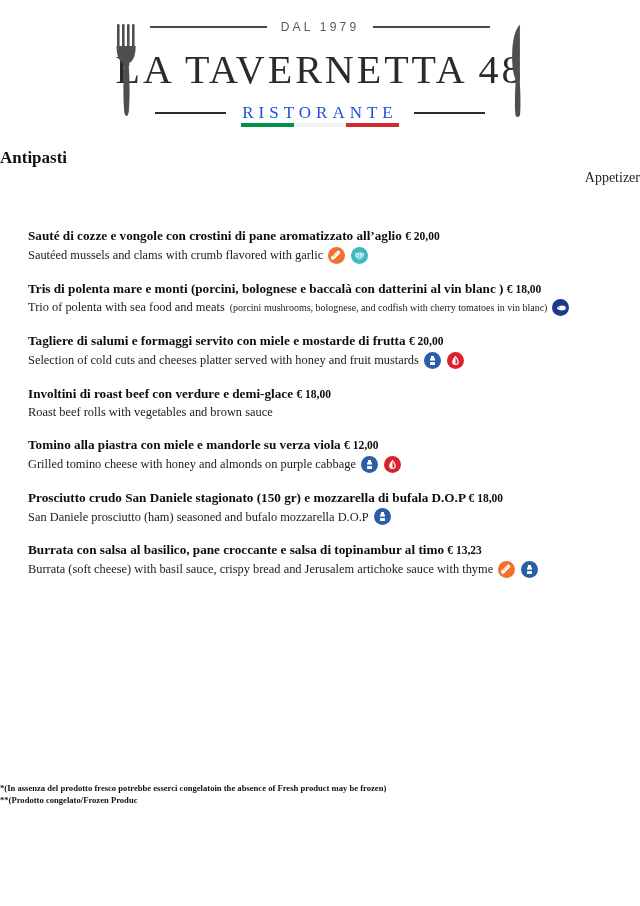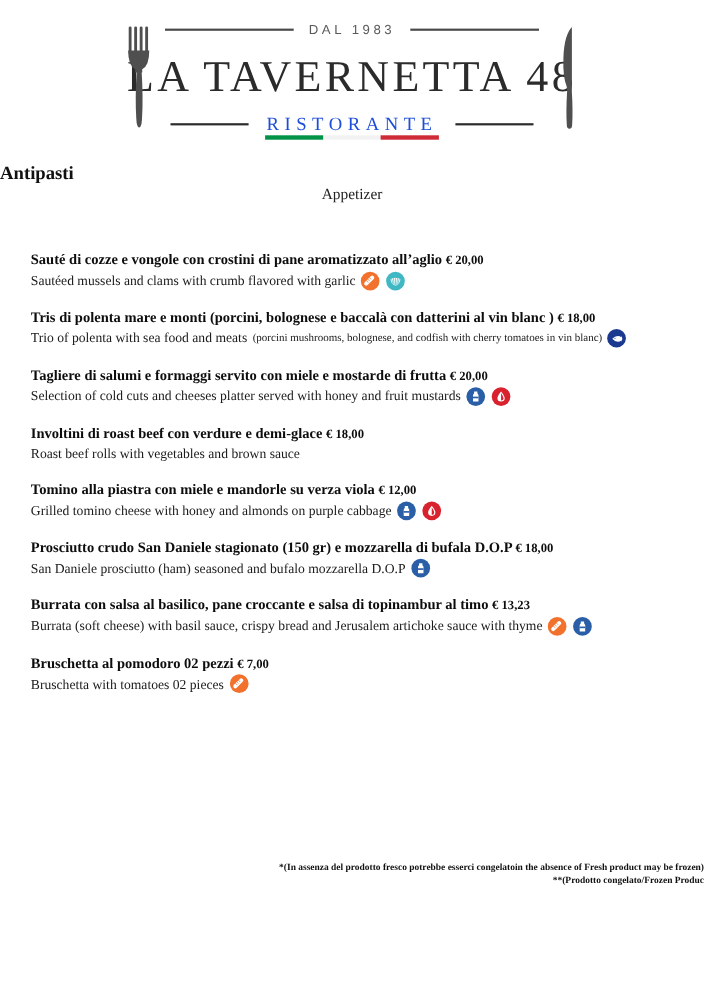--- a/index.html
+++ b/index.html
@@ -98,21 +98,21 @@
   
   .section-title {
     text-align: left;
     font-family: "Liberation Serif", serif;
     font-weight: bold;
     font-size: 17px;
     color: #111;
     margin-top: 8px;
   }
   .section-subtitle {
-    text-align: center;
+    text-align: right;
     font-family: "Liberation Serif", serif;
     font-size: 14px;
     color: #222;
     margin-top: 2px;
   }
 
   
   .menu {
     margin-top: 42px;
     padding: 0 20px 0 28px;
@@ -170,21 +170,21 @@
   .a-milk     { background: #2a5fa8; }
   .a-sulphite { background: #d8232f; }
   .a-fish     { background: #1b3a8f; }
 
   
   .footnotes {
     position: absolute;
     left: 0;
     right: 0;
     top: 782px;
-    text-align: right;
+    text-align: left;
   }
   .footnote {
     font-family: "Liberation Serif", serif;
     font-weight: bold;
     font-size: 8.6px;
     color: #111;
     line-height: 1.45;
   }
 </style>
 </head>
@@ -207,21 +207,21 @@
 
   <span class="cutlery right">
     <svg width="20" height="96" viewBox="0 0 20 96">
       <path fill="#4f4f4f" d="M12.4 2 q-7.4 7 -8.2 28 q-0.7 18 3.1 27 l0 3 l4.6 0 l0 -58 z
                               M7.6 60 q-1.2 20 -0.3 32 q0.3 3 2.4 3 q2.1 0 2.4 -3 q0.9 -12 -0.3 -32 z"></path>
     </svg>
   </span>
 
   <div class="dal-row">
     <span class="dal-rule"></span>
-    <span class="dal-text">DAL 1983</span>
+    <span class="dal-text">DAL 1979</span>
     <span class="dal-rule"></span>
   </div>
 
   <div class="brand-name">LA TAVERNETTA 48</div>
 
   <div class="risto-row">
     <span class="risto-rule"></span>
     <span class="risto-text">RISTORANTE</span>
     <span class="risto-rule"></span>
   </div>
@@ -359,36 +359,18 @@
           </span>
           <span class="allergen a-milk">
             <svg width="11" height="11" viewBox="0 0 11 11">
               <path fill="#fff" d="M4.0 1.0 L7.0 1.0 L7.0 2.6 L8.0 4.2 L8.0 9.6 q0 0.5 -0.5 0.5 L3.5 10.1 q-0.5 0 -0.5 -0.5 L3.0 4.2 L4.0 2.6 z"></path>
               <rect x="3.0" y="5.6" width="5.0" height="1.5" fill="#2a5fa8"></rect>
             </svg>
           </span>
         </span>
       </div>
     </div>
-    <div class="menu-item">
-      <div class="item-name">Bruschetta al pomodoro 02 pezzi <span class="item-price">€ 7,00</span></div>
-      <div class="item-desc-line">
-        <span class="item-desc">Bruschetta with tomatoes 02 pieces</span>
-        <span class="allergens">
-          <span class="allergen a-gluten">
-            <svg width="11" height="11" viewBox="0 0 11 11">
-              <path fill="#fff" d="M8.6 1.2 q1.3 1.3 0 2.6 L3.2 9.2 q-1.3 1.3 -2.6 0 q-1.3 -1.3 0 -2.6 L6 1.2 q1.3 -1.3 2.6 0 z"></path>
-              <g stroke="#f2712c" stroke-width="0.7">
-                <line x1="3.0" y1="3.4" x2="5.0" y2="5.4"></line>
-                <line x1="4.4" y1="2.0" x2="6.4" y2="4.0"></line>
-                <line x1="1.8" y1="4.8" x2="3.8" y2="6.8"></line>
-              </g>
-            </svg>
-          </span>
-        </span>
-      </div>
-    </div>
   </div>
 
 <div class="footnotes">
   <div class="footnote">*(In assenza del prodotto fresco potrebbe esserci congelatoin the absence of Fresh product may be frozen)</div>
   <div class="footnote">**(Prodotto congelato/Frozen Produc</div>
 </div>
 
 </body></html>

